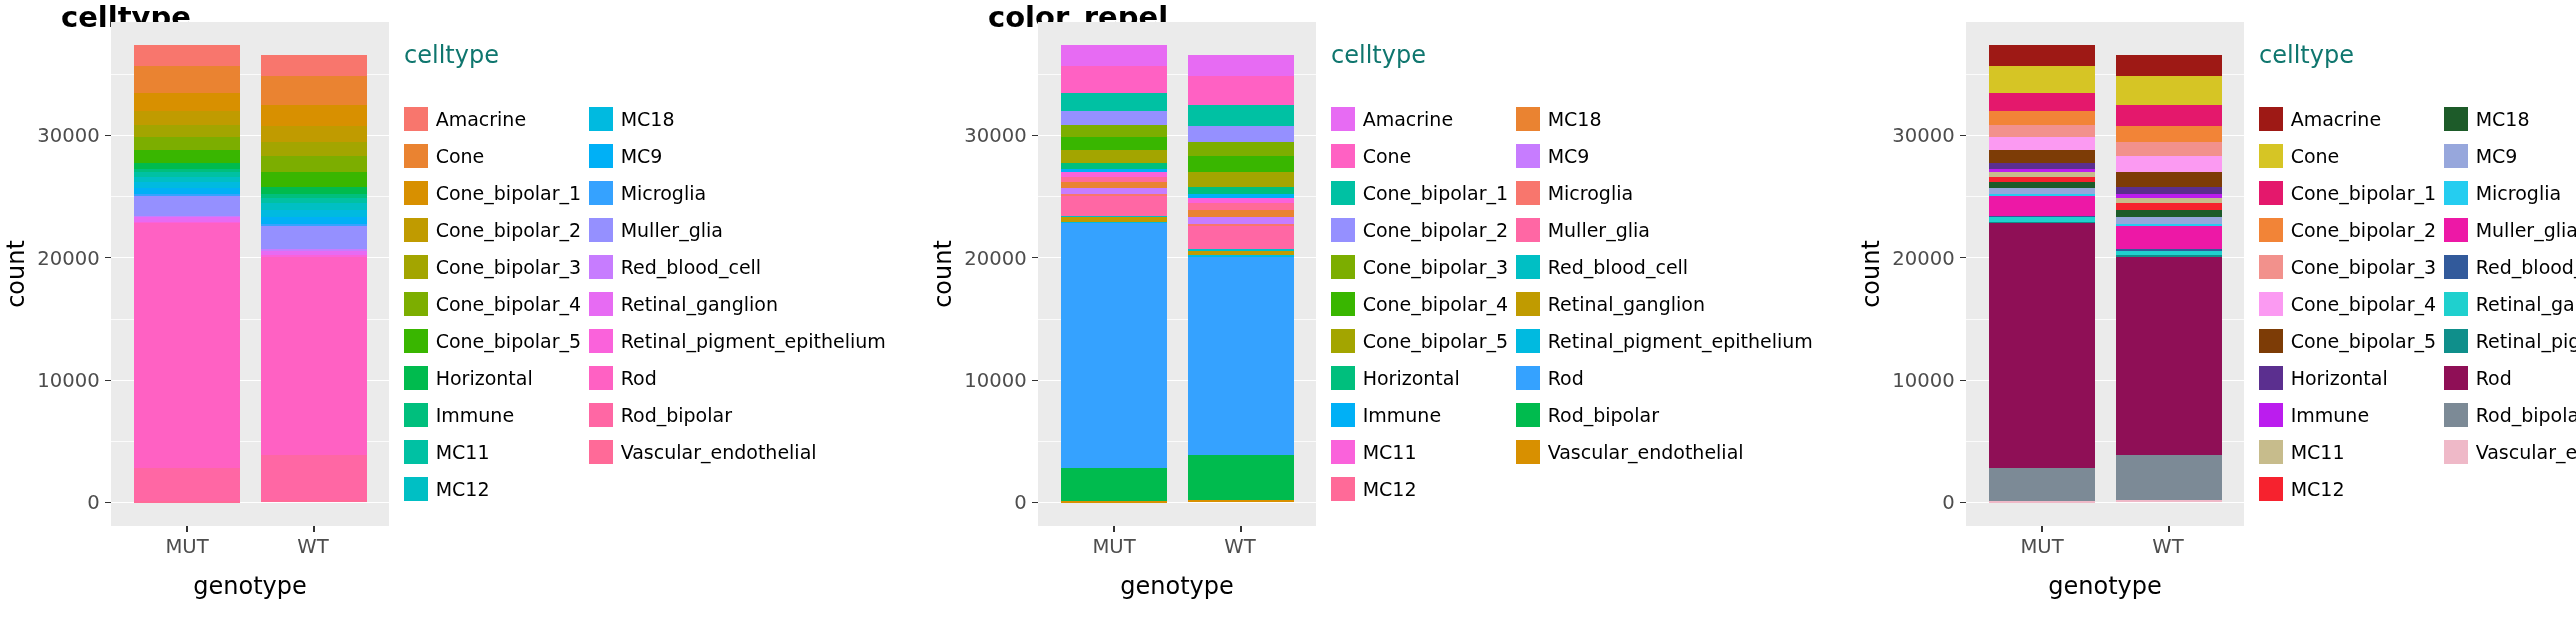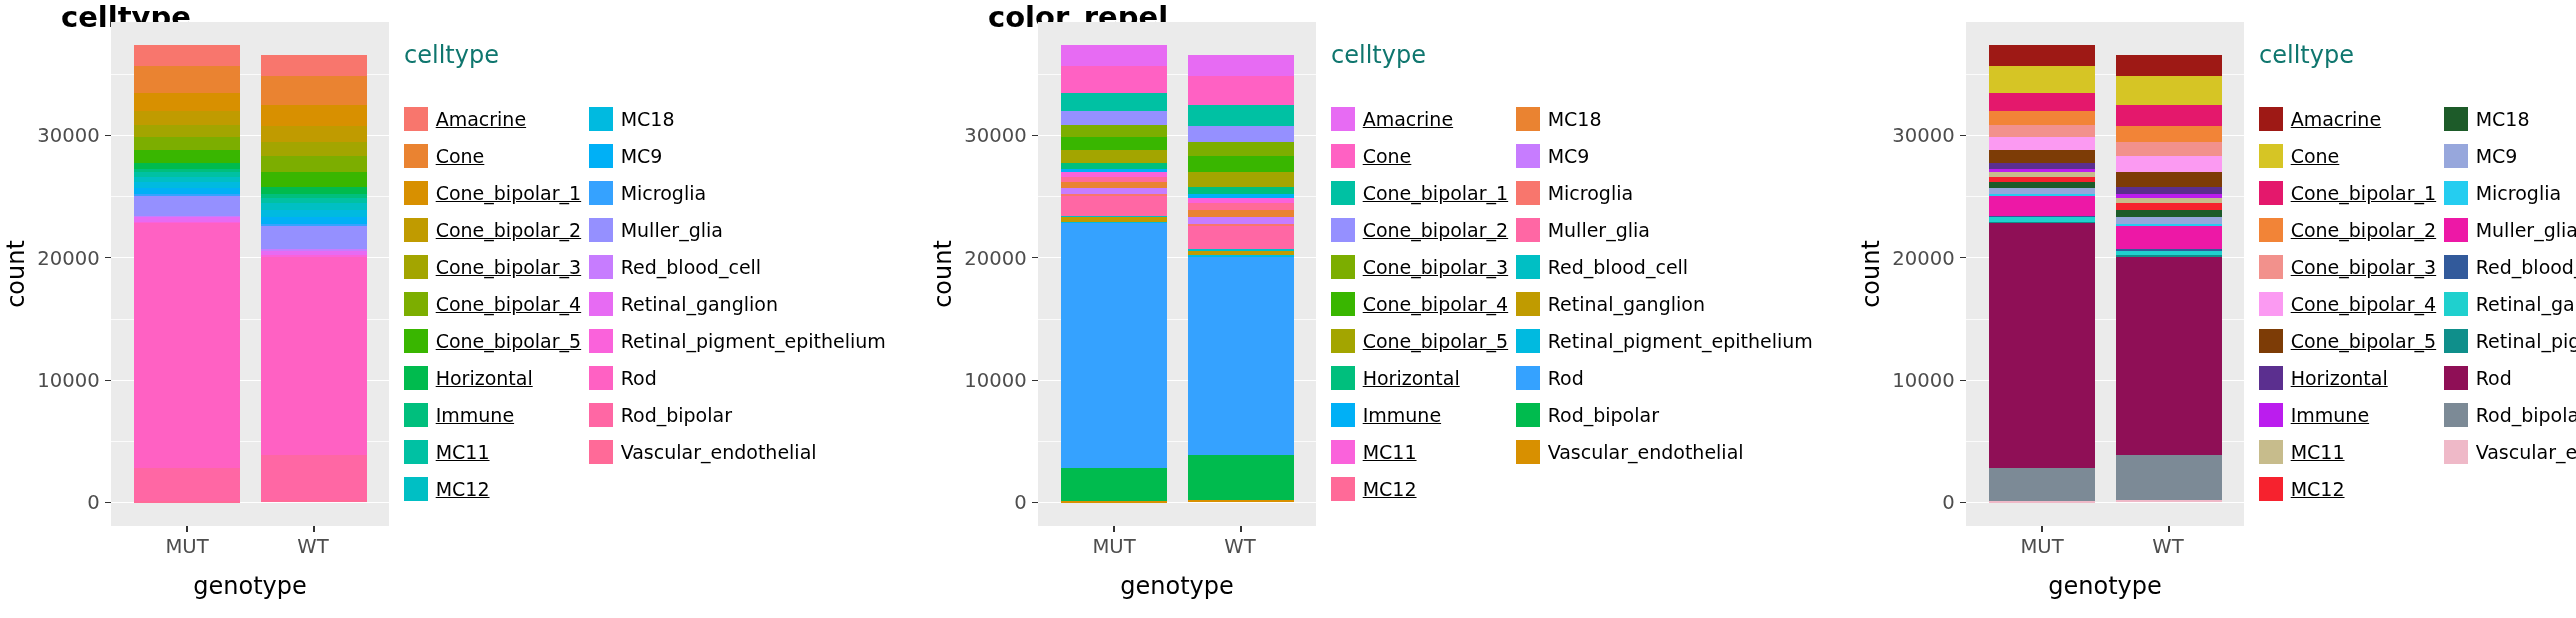--- a/index.html
+++ b/index.html
@@ -51,21 +51,21 @@
   .y-axis-title {
     position: absolute; left: 15.5px; top: 274px;
     transform: translate(-50%, -50%) rotate(-90deg);
     font-size: 24px; color: #000; white-space: nowrap;
   }
 
   .legend { position: absolute; left: 404px; top: 41px; }
   .legend-title { font-size: 24px; color: #0f766e; margin-bottom: 31px; }
   .legend-cols { display: flex; align-items: flex-start; }
   .legend-col { display: flex; flex-direction: column; }
-  .legend-col.first { width: 185px; text-decoration: underline; }
+  .legend-col.first { width: 185px; }
   .legend-item { display: flex; align-items: center; height: 37px; white-space: nowrap; }
   .legend-swatch { width: 24px; height: 24px; margin-right: 7.7px; flex: none; }
   .legend-label { font-size: 19px; color: #000; }
 </style>
 </head>
 <body>
 
 <div class="figure">
 
   <div class="panel" id="panel-0">

